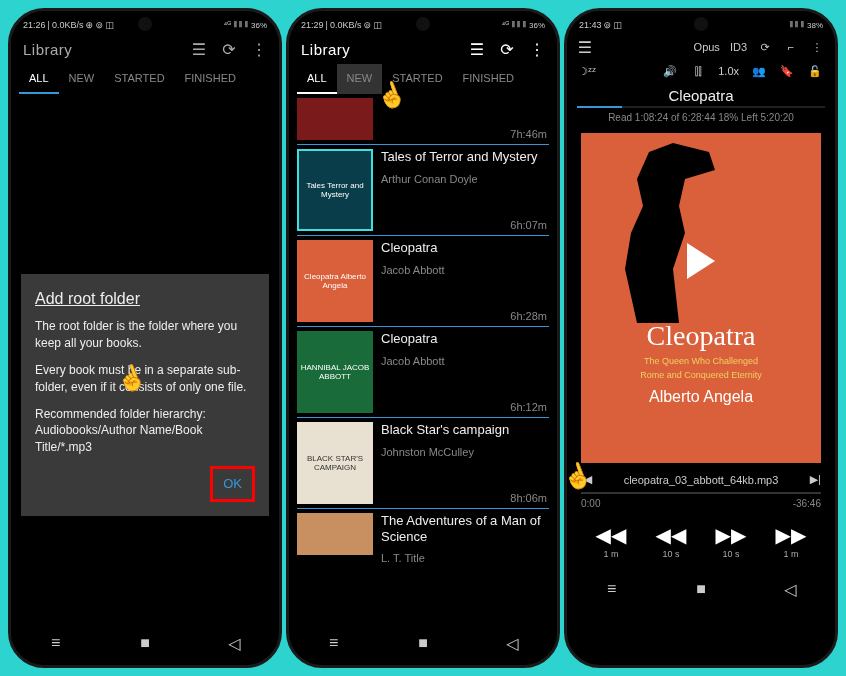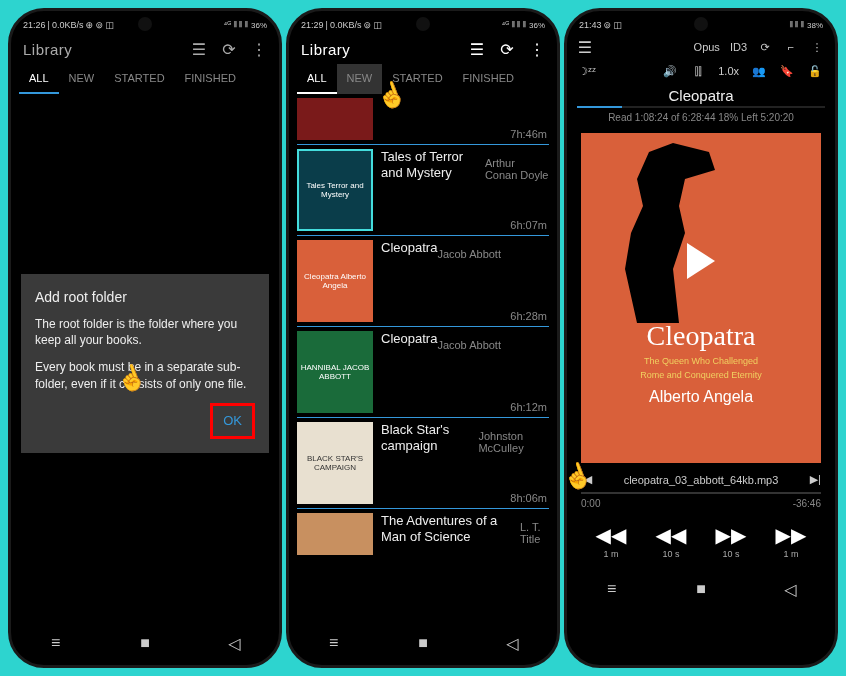--- a/index.html
+++ b/index.html
@@ -71,21 +71,21 @@
     position: absolute;
     top: 180px;
     left: 10px;
     right: 10px;
     background: #3a3a3a;
     padding: 14px;
     color: #eee;
     font-size: 12px;
     line-height: 1.4;
   }
-  .dialog-title { font-size: 14px; margin-bottom: 8px; }
+  .dialog-title { font-size: 16px; margin-bottom: 8px; text-decoration: underline; }
   .dialog p { margin-bottom: 10px; }
   .dialog-ok {
     text-align: right;
     color: #3498db;
     font-size: 13px;
     font-weight: 500;
     padding: 6px 10px;
     display: inline-block;
     float: right;
   }
@@ -120,21 +120,21 @@
     flex-shrink: 0;
     display: flex;
     align-items: center;
     justify-content: center;
     font-size: 8px;
     color: #fff;
     text-align: center;
     padding: 2px;
     overflow: hidden;
   }
-  .book-info { flex: 1; display: flex; flex-direction: row; }
+  .book-info { flex: 1; display: flex; flex-direction: column; }
   .book-title { color: #eee; font-size: 13px; line-height: 1.2; }
   .book-author { color: #888; font-size: 11px; margin-top: 8px; }
   .book-duration {
     position: absolute;
     bottom: 4px;
     right: 10px;
     color: #888;
     font-size: 11px;
   }
   .book-divider { height: 1px; background: #3498db; margin: 0 8px; }
@@ -257,20 +257,21 @@
     <div class="tab active">ALL</div>
     <div class="tab">NEW</div>
     <div class="tab">STARTED</div>
     <div class="tab">FINISHED</div>
   </div>
   <div class="content">
     <div class="dialog">
       <div class="dialog-title">Add root folder</div>
       <p>The root folder is the folder where you keep all your books.</p>
       <p>Every book must be in a separate sub-folder, even if it consists of only one file.</p>
+      <p>Recommended folder hierarchy: Audiobooks/Author Name/Book Title/*.mp3</p>
       <div style="clear:both"></div>
       <div class="ok-highlight">
         <span class="dialog-ok">OK</span>
       </div>
       <div style="clear:both"></div>
       <span class="cursor-hand" style="top:88px;left:96px;">☝</span>
     </div>
   </div>
   <div class="nav-bar">
     <span class="nav-btn">≡</span>

